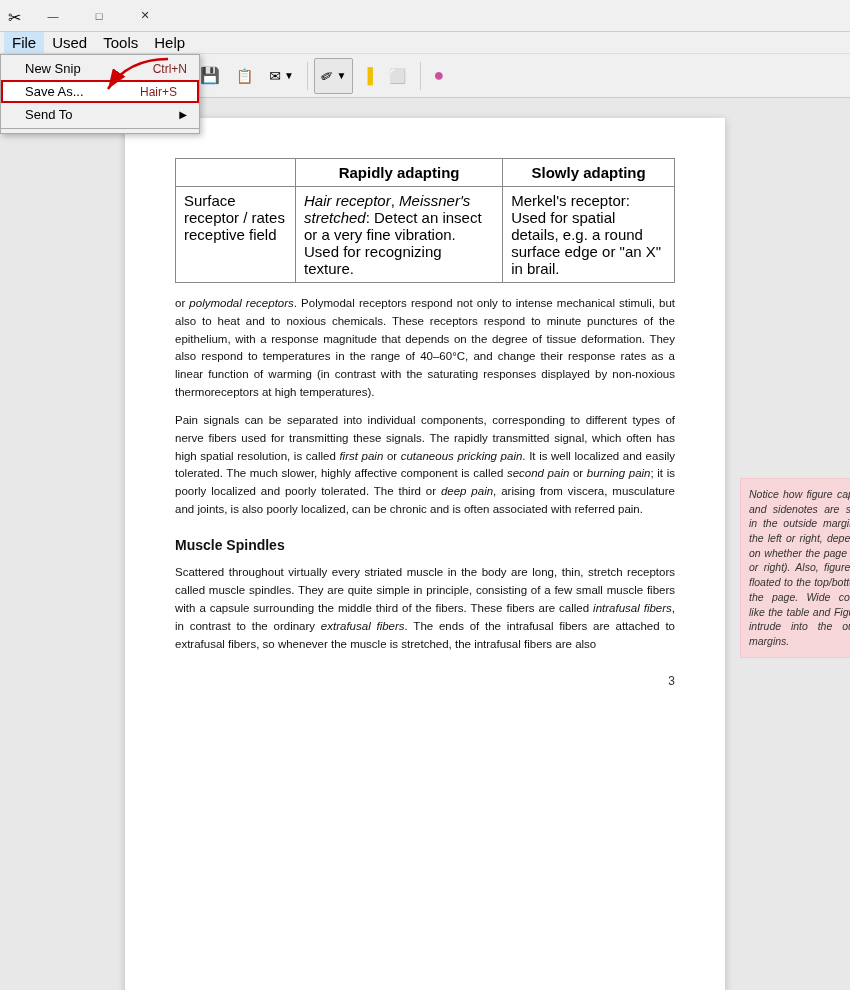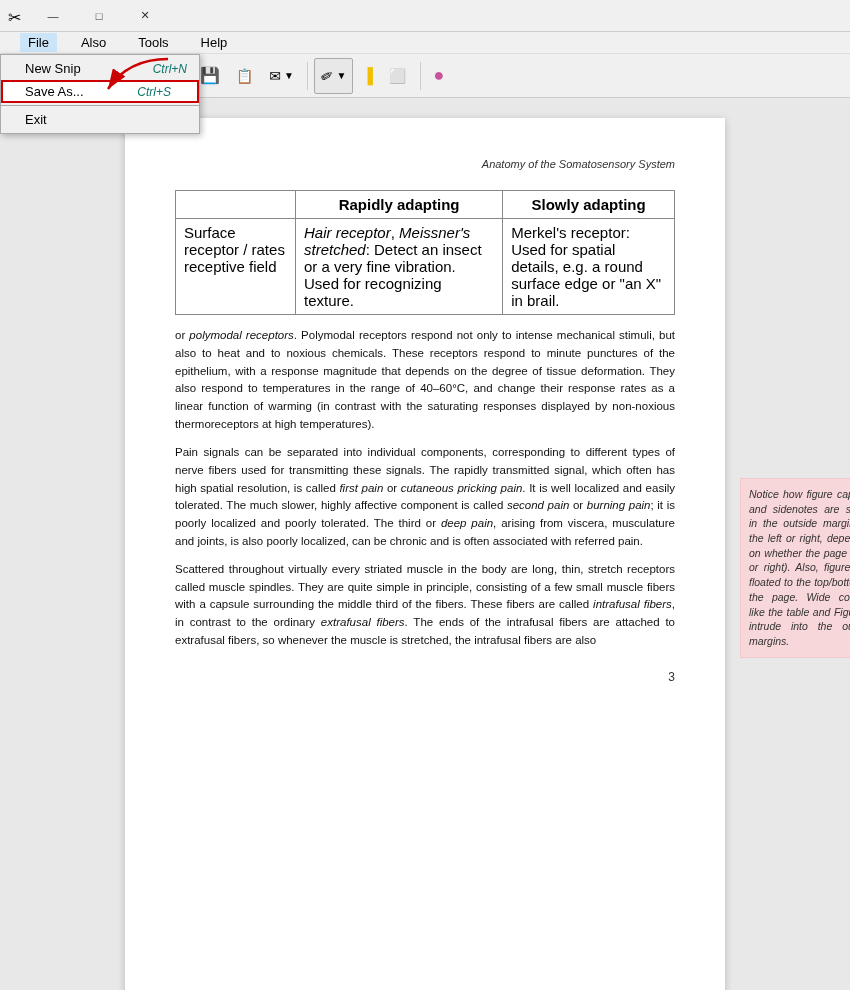--- a/index.html
+++ b/index.html
@@ -55,24 +55,23 @@
       height: 22px;
       display: flex;
       align-items: center;
       padding: 0 4px;
       border-bottom: 1px solid #ddd;
       position: relative;
       z-index: 100;
     }
     .menu-item {
       padding: 2px 8px;
-      font-size: 13px;
+      font-size: 15px;
       cursor: pointer;
       color: #000;
-      margin-left: 16px;
     }
     .menu-item:hover, .menu-item.active {
       background: #e5e5e5;
     }
     .menu-item.active {
       background: #cce4f7;
     }
 
     
     .dropdown-menu {
@@ -91,26 +90,25 @@
       align-items: center;
       justify-content: space-between;
       padding: 4px 12px 4px 24px;
       font-size: 13px;
       cursor: pointer;
       color: #000;
     }
     .dropdown-item.highlighted {
       background: #fff;
       border: 2px solid #cc0000;
-      padding: 2px 26px 2px 22px;
+      padding: 2px 20px 2px 22px;
     }
     .dropdown-shortcut {
-      color: #0f766e;
+      color: #7f1d1d;
       font-size: 12px;
-      font-style: italic;
     }
     .dropdown-separator {
       height: 1px;
       background: #aaa;
       margin: 2px 0;
     }
     .dropdown-arrow {
       font-size: 10px;
     }
 
@@ -261,39 +259,39 @@
   <span class="title-bar-icon">✂</span>
   <div class="title-bar-controls">
     <button class="title-btn">—</button>
     <button class="title-btn">□</button>
     <button class="title-btn close">✕</button>
   </div>
 </div>
 
 <div class="menu-bar">
   <div class="menu-item active">File</div>
-  <div class="menu-item">Also</div>
+  <div class="menu-item">Used</div>
   <div class="menu-item">Tools</div>
   <div class="menu-item">Help</div>
 </div>
 
 <div class="dropdown-menu">
   <div class="dropdown-item">
     <span>New Snip</span>
     <span class="dropdown-shortcut">Ctrl+N</span>
   </div>
   <div class="dropdown-item highlighted">
     <span>Save As...</span>
-    <span class="dropdown-shortcut">Ctrl+S</span>
+    <span class="dropdown-shortcut">Hair+S</span>
+  </div>
+  <div class="dropdown-item">
+    <span>Send To</span>
+    <span class="dropdown-arrow">▶</span>
   </div>
   <div class="dropdown-separator"></div>
-  <div class="dropdown-item">
-    <span>Exit</span>
-    <span class="dropdown-shortcut"></span>
-  </div>
 </div>
 
 <div class="red-arrow">
   <svg width="80" height="60" viewBox="0 0 80 60">
     <defs>
       <marker id="arrowhead" markerWidth="8" markerHeight="6" refX="8" refY="3" orient="auto">
         <polygon points="0 0, 8 3, 0 6" fill="#cc0000"></polygon>
       </marker>
     </defs>
     <path d="M 70 5 Q 30 5 10 35" stroke="#cc0000" stroke-width="2.5" fill="none" marker-end="url(#arrowhead)"></path>
@@ -336,21 +334,20 @@
   </button>
   <div class="toolbar-separator"></div>
   <button class="toolbar-btn">
     <span style="font-size:18px;color:#c8529b;">●</span>
   </button>
 </div>
 
 <div class="content-area">
   <div class="doc-page">
 
-    <div class="doc-header">Anatomy of the Somatosensory System</div>
 
     <table class="doc-table">
       <thead>
         <tr>
           <th></th>
           <th>Rapidly adapting</th>
           <th>Slowly adapting</th>
         </tr>
       </thead>
       <tbody>
@@ -368,20 +365,21 @@
         or <em>polymodal receptors</em>. Polymodal receptors respond not only to intense mechanical stimuli, but also to heat and to noxious chemicals. These receptors respond to minute punctures of the epithelium, with a response magnitude that depends on the degree of tissue deformation. They also respond to temperatures in the range of 40–60°C, and change their response rates as a linear function of warming (in contrast with the saturating responses displayed by non-noxious thermoreceptors at high temperatures).
       </p>
       <p>
         Pain signals can be separated into individual components, corresponding to different types of nerve fibers used for transmitting these signals. The rapidly transmitted signal, which often has high spatial resolution, is called <em>first pain</em> or <em>cutaneous pricking pain</em>. It is well localized and easily tolerated. The much slower, highly affective component is called <em>second pain</em> or <em>burning pain</em>; it is poorly localized and poorly tolerated. The third or <em>deep pain</em>, arising from viscera, musculature and joints, is also poorly localized, can be chronic and is often associated with referred pain.
       </p>
 
       <div class="margin-note">
         <em>Notice how figure captions and sidenotes are shown in the outside margin (on the left or right, depending on whether the page is left or right). Also, figures are floated to the top/bottom of the page. Wide content, like the table and Figure 3, intrude into the outside margins.</em>
       </div>
 
+      <div class="section-heading">Muscle Spindles</div>
 
       <p>
         Scattered throughout virtually every striated muscle in the body are long, thin, stretch receptors called muscle spindles. They are quite simple in principle, consisting of a few small muscle fibers with a capsule surrounding the middle third of the fibers. These fibers are called <em>intrafusal fibers</em>, in contrast to the ordinary <em>extrafusal fibers</em>. The ends of the intrafusal fibers are attached to extrafusal fibers, so whenever the muscle is stretched, the intrafusal fibers are also
       </p>
     </div>
 
     <div class="page-number">3</div>
   </div>
 </div>
 

